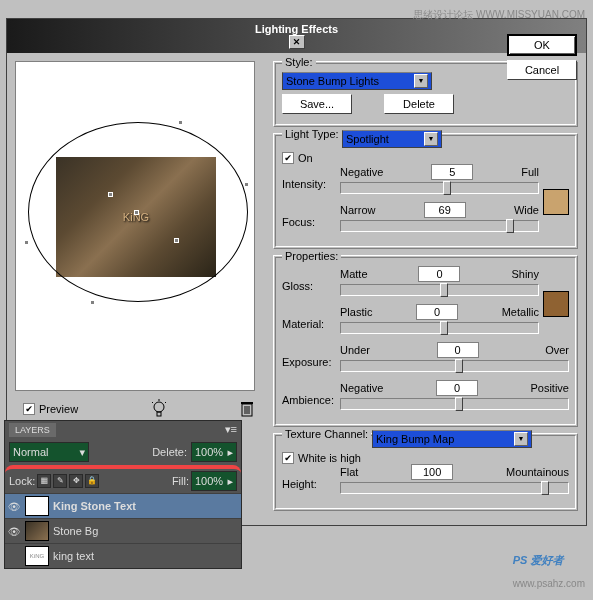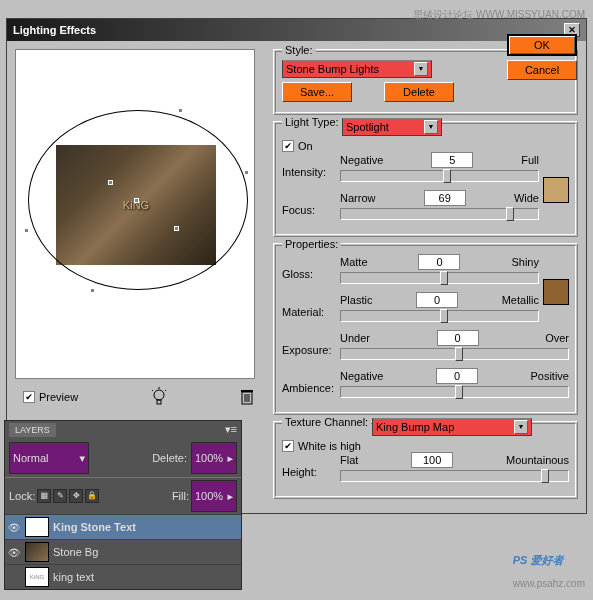--- a/index.html
+++ b/index.html
@@ -1,54 +1,54 @@
 <!DOCTYPE html>
 <html><head>
 <meta charset="utf-8">
 <style>
 * { box-sizing: border-box; margin: 0; padding: 0; font-family: Tahoma, sans-serif; font-size: 11px; }
 body { background: #c0c0c0; width: 593px; height: 600px; position: relative; overflow: hidden; }
 .dialog { border: 1px solid #404040; background: #c0c0c0; }
-.titlebar { background: linear-gradient(to right, #1a1a1a, #808080); color: #fff; padding: 4px 6px; font-weight: bold; display: flex; justify-content: space-between; align-items: center; }
+.titlebar { background: linear-gradient(to right, #1a1a1a, #808080); color: #fff; padding: 4px 6px; font-weight: bold; display: flex; justify-content: space-between; align-items: center; flex-direction: column; }
 .close-btn { background: #c0c0c0; border: 1px solid #fff; border-right-color: #404040; border-bottom-color: #404040; width: 16px; height: 14px; font-size: 9px; text-align: center; line-height: 12px; color: #000; cursor: pointer; font-weight: bold; }
 .content { display: flex; padding: 8px; gap: 10px; }
 .left-col { width: 248px; }
 .right-col { flex: 1; }
 .preview-area { width: 240px; height: 330px; background: #fff; border: 1px solid #808080; margin-bottom: 6px; position: relative; }
 .preview-img { position: absolute; left: 40px; top: 95px; width: 160px; height: 120px; background: linear-gradient(135deg, #3a3226 0%, #5c4a32 30%, #8a7050 50%, #5c4a32 70%, #2a2418 100%); display: flex; align-items: center; justify-content: center; color: #d4b080; font-size: 24px; font-family: serif; text-shadow: 1px 1px 2px #000; }
 .ellipse { position: absolute; border: 1px solid #000; border-radius: 50%; width: 220px; height: 180px; left: 12px; top: 60px; }
 .handle { position: absolute; width: 5px; height: 5px; background: #808080; border: 1px solid #fff; }
 .preview-bottom { display: flex; align-items: center; justify-content: space-between; padding: 2px 8px; }
 .checkbox-row { display: flex; align-items: center; gap: 4px; }
 .checkbox { width: 12px; height: 12px; background: #fff; border: 1px solid #808080; display: inline-flex; align-items: center; justify-content: center; font-size: 9px; }
 .icon-bulb { width: 20px; height: 20px; display: inline-block; }
 .icon-trash { width: 16px; height: 18px; display: inline-block; }
 .fieldset { border: 1px solid #808080; border-top-color: #fff; border-left-color: #fff; margin-bottom: 6px; padding: 6px 8px 8px; position: relative; }
 .fieldset::before { content: ''; position: absolute; inset: 1px; border: 1px solid #fff; border-top-color: #808080; border-left-color: #808080; pointer-events: none; }
 .legend { position: relative; top: -12px; background: #c0c0c0; padding: 0 3px; display: inline-block; z-index: 1; }
 .fieldset-inner { position: relative; margin-top: -8px; }
 .row { display: flex; align-items: center; gap: 6px; margin-bottom: 4px; }
-.btn { background: #f97316; border: 1px solid #fff; border-right-color: #404040; border-bottom-color: #404040; padding: 3px 16px; cursor: pointer; min-width: 70px; text-align: center; }
-.select { background: #ef4444; border: 1px solid #404040; border-top-color: #808080; padding: 1px 3px; height: 18px; display: flex; align-items: center; justify-content: space-between; cursor: pointer; }
+.btn { background: #ffffff; border: 1px solid #fff; border-right-color: #404040; border-bottom-color: #404040; padding: 3px 16px; cursor: pointer; min-width: 70px; text-align: center; }
+.select { background: #1d4ed8; border: 1px solid #404040; border-top-color: #808080; padding: 1px 3px; height: 18px; display: flex; align-items: center; justify-content: space-between; cursor: pointer; }
 .select-arrow { width: 14px; height: 14px; background: #c0c0c0; border: 1px solid #fff; border-right-color: #606060; border-bottom-color: #606060; font-size: 7px; text-align: center; line-height: 11px; }
 .slider-group { display: flex; align-items: flex-start; gap: 6px; margin-bottom: 8px; }
 .slider-label { width: 52px; padding-top: 14px; }
 .slider-main { flex: 1; }
 .slider-header { display: flex; justify-content: space-between; align-items: center; margin-bottom: 2px; gap: 35px; }
 .slider-val { width: 42px; height: 16px; background: #fff; border: 1px solid #808080; text-align: center; line-height: 14px; }
 .slider-track { position: relative; height: 12px; border: 1px solid #808080; border-bottom-color: #fff; border-right-color: #fff; background: #c0c0c0; }
 .slider-thumb { position: absolute; width: 8px; height: 14px; background: #c0c0c0; border: 1px solid #fff; border-right-color: #404040; border-bottom-color: #404040; top: -2px; }
 .color-sw { width: 26px; height: 26px; border: 1px solid #000; margin-left: 4px; align-self: center; }
 .buttons-right { position: absolute; right: 16px; top: 34px; display: flex; flex-direction: column; gap: 4px; }
 .layers-panel { position: absolute; left: 4px; top: 420px; width: 238px; background: #535353; border: 1px solid #2a2a2a; color: #ddd; font-size: 10px; }
 .layers-header { background: #535353; padding: 2px 4px; display: flex; justify-content: space-between; }
 .layers-tab { background: #6a6a6a; padding: 2px 6px; font-size: 9px; }
 .layers-tools { background: #535353; padding: 3px 4px; display: flex; align-items: center; gap: 4px; }
-.layers-select { background: #701a75; border: 1px solid #2a2a2a; padding: 1px 3px; color: #ddd; height: 32px; display: flex; align-items: center; justify-content: space-between; }
-.layers-lock-row { background: #535353; padding: 2px 4px; display: flex; align-items: center; gap: 2px; border-top: 1px solid #ef4444; }
+.layers-select { background: #14532d; border: 1px solid #2a2a2a; padding: 1px 3px; color: #ddd; height: 20px; display: flex; align-items: center; justify-content: space-between; }
+.layers-lock-row { background: #535353; padding: 2px 4px; display: flex; align-items: center; gap: 2px; border-top: 4px solid #ef4444; border-radius: 8px; }
 .lock-icon { width: 14px; height: 14px; background: #404040; border: 1px solid #2a2a2a; font-size: 8px; text-align: center; line-height: 12px; }
 .layer-item { display: flex; align-items: center; padding: 2px; border-top: 1px solid #404040; gap: 4px; }
 .layer-item.sel { background: #5a7aa0; }
 .layer-eye { width: 14px; font-size: 10px; text-align: center; }
 .layer-thumb { width: 24px; height: 20px; background: #fff; border: 1px solid #000; }
 .layer-thumb.stone { background: linear-gradient(135deg, #3a3226, #8a7050); }
 .layer-thumb.text { background: #fff; font-size: 6px; text-align: center; line-height: 18px; color: #888; }
 .watermark { position: absolute; right: 8px; bottom: 8px; color: #4080c0; font-size: 20px; font-style: italic; font-weight: bold; }
 .wm-top { position: absolute; right: 8px; top: 8px; color: #888; font-size: 10px; }
 </style>

